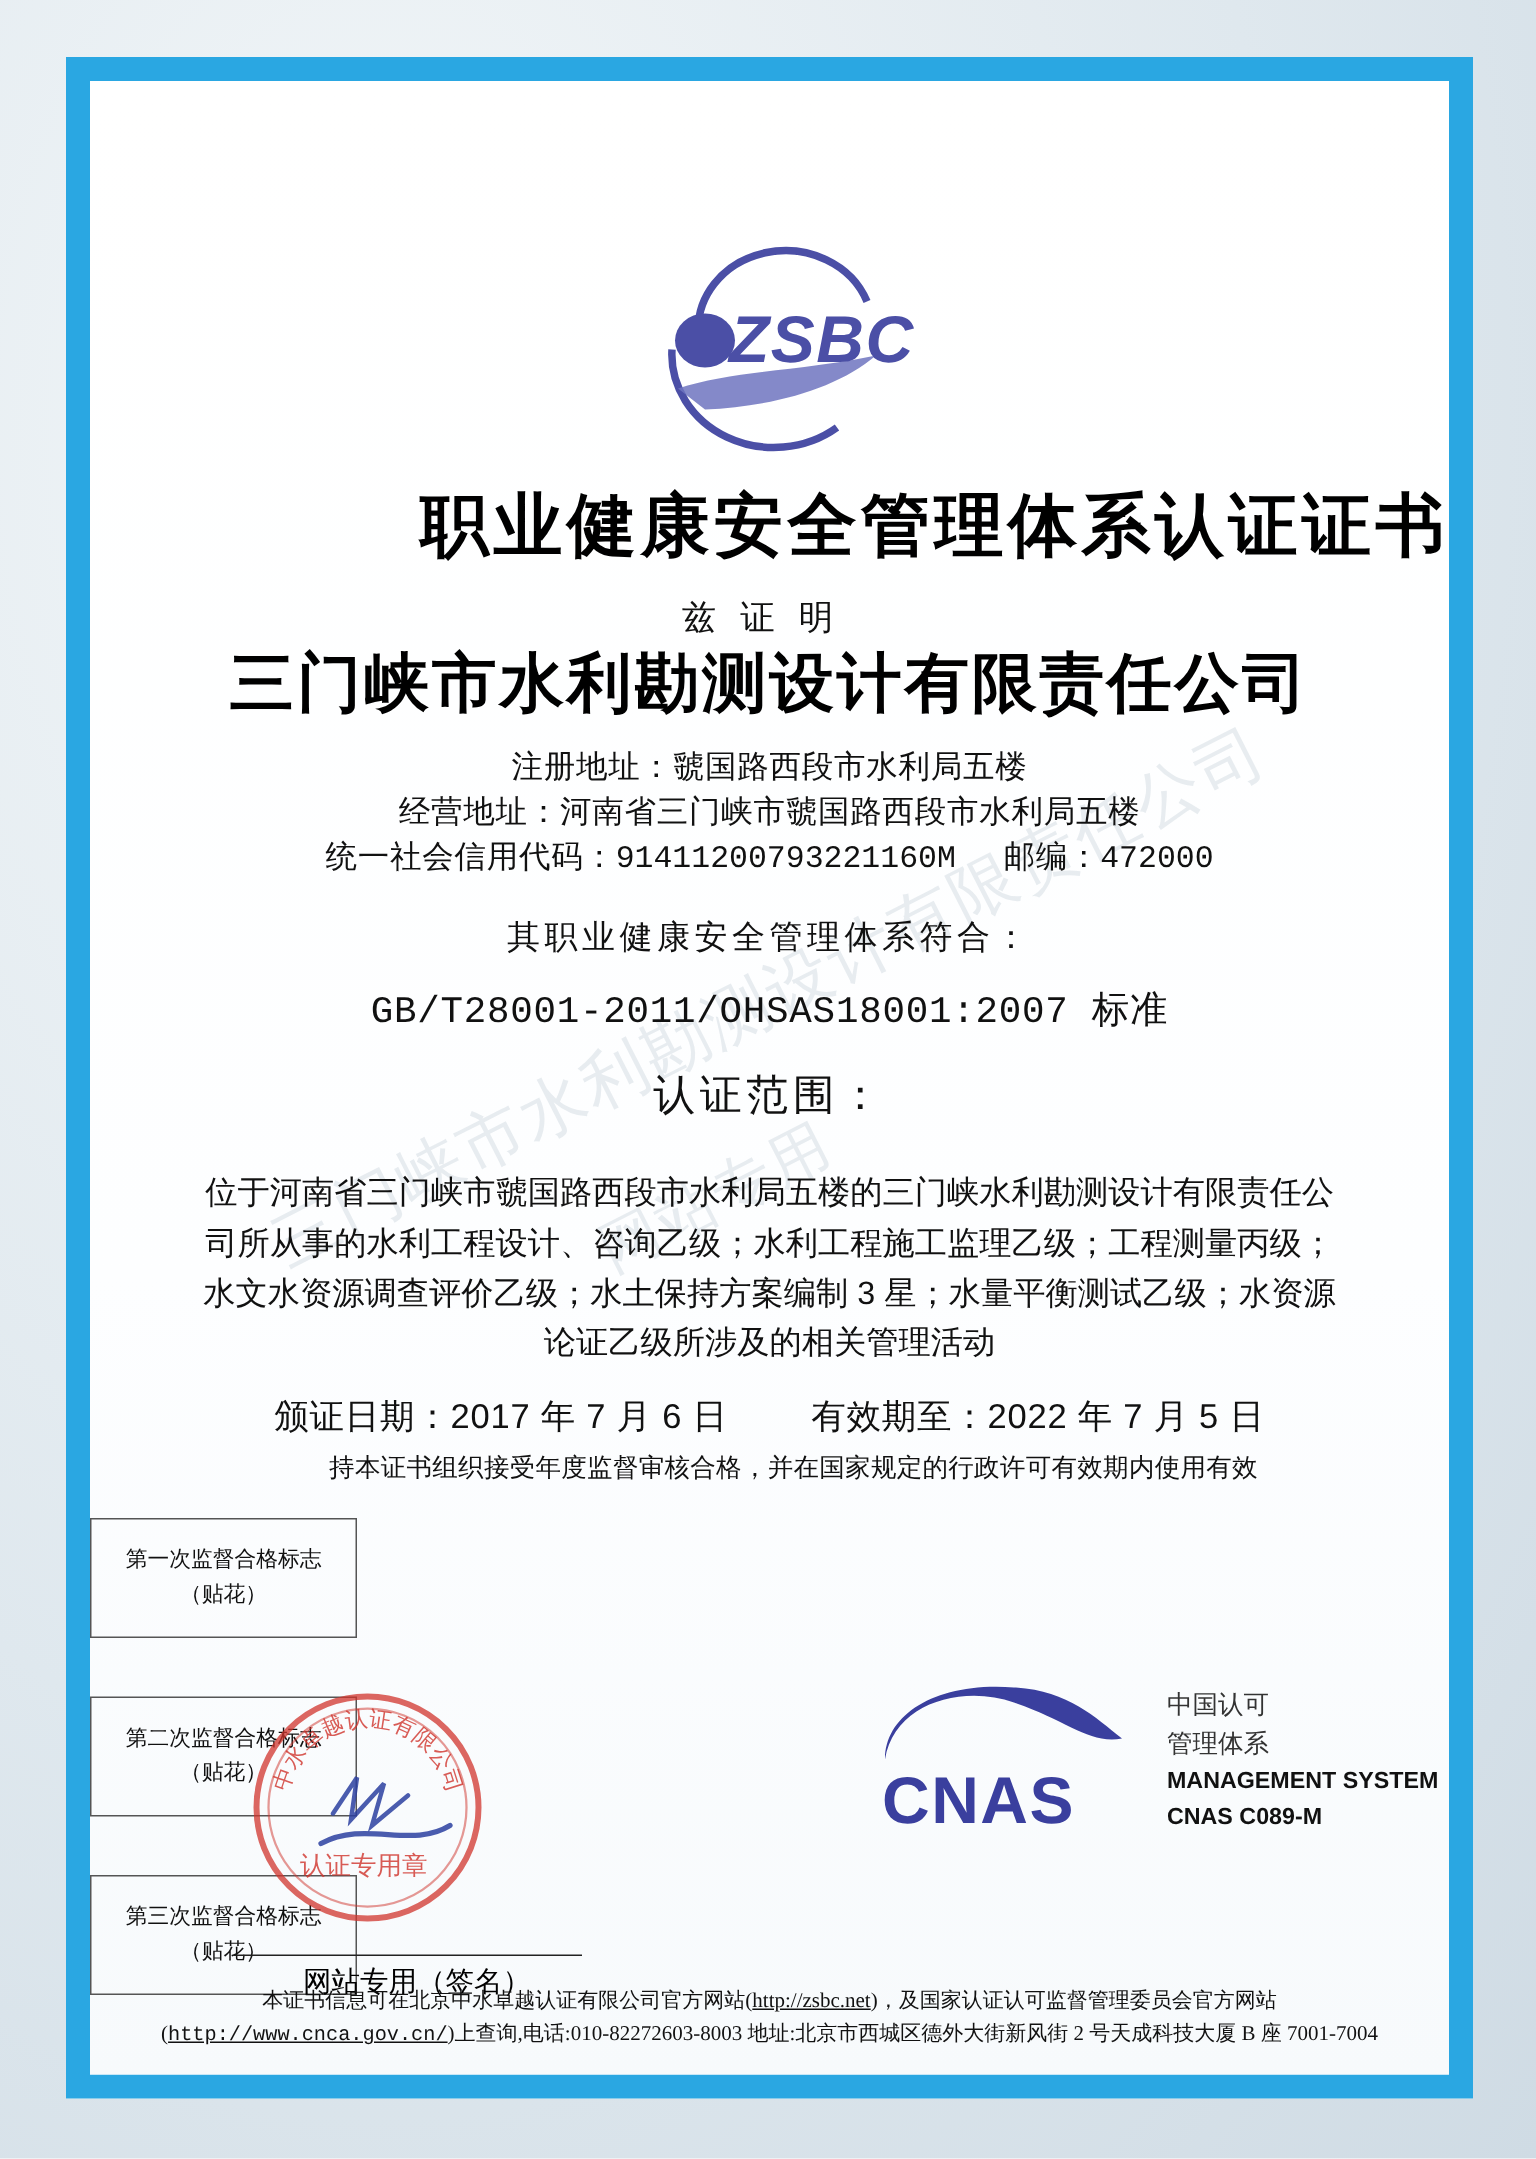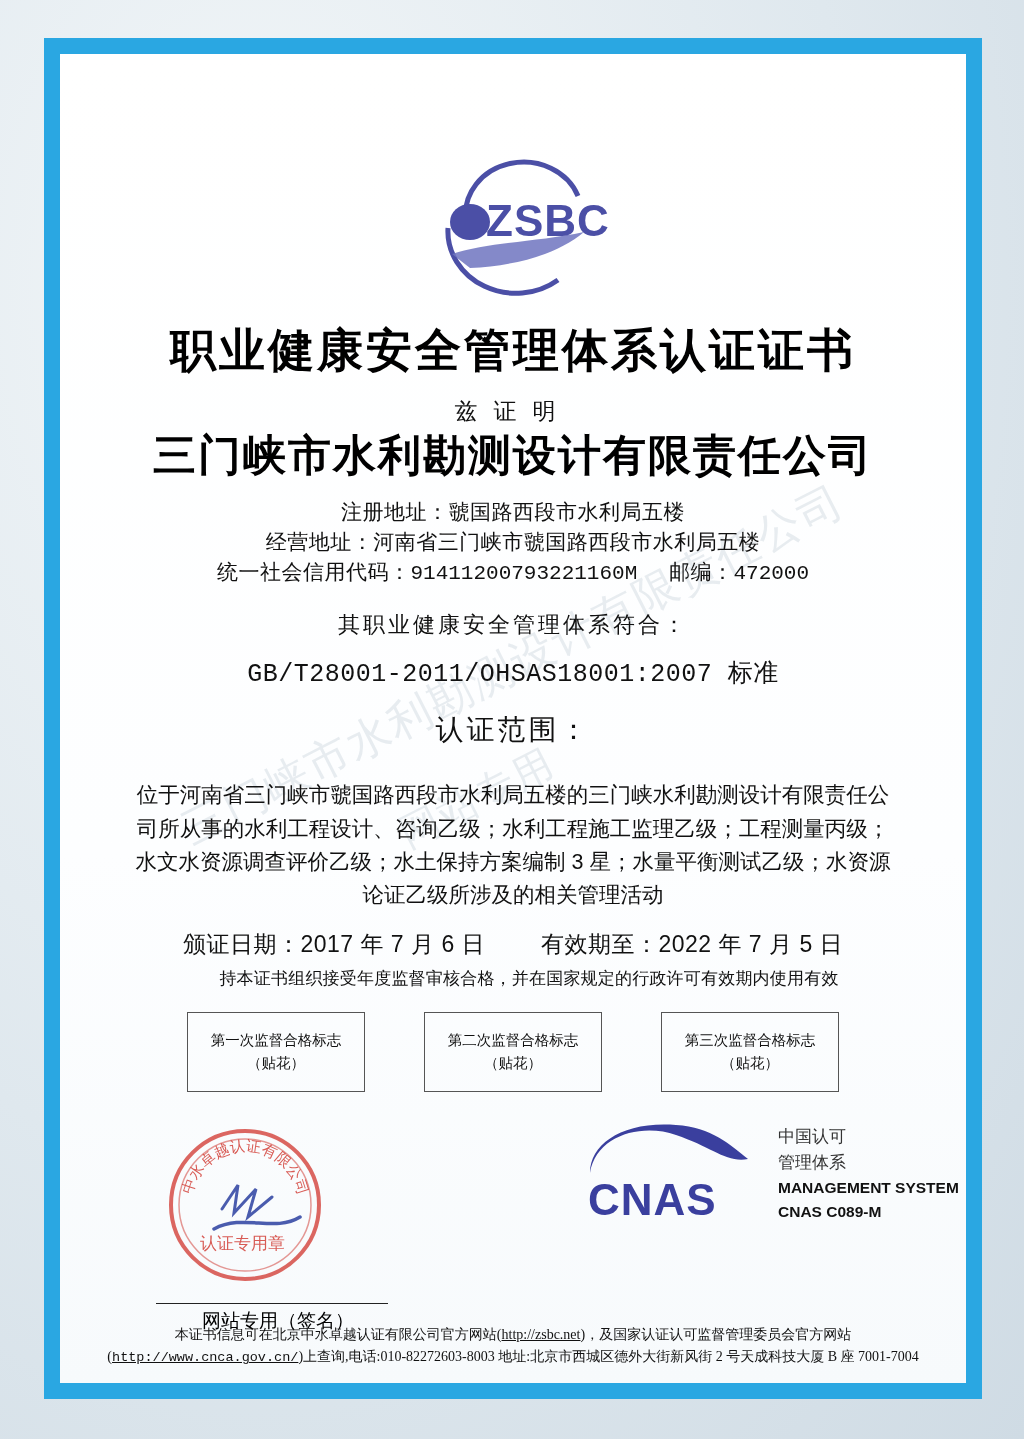--- a/index.html
+++ b/index.html
@@ -60,20 +60,22 @@
 
   
   .logo-wrap {
     position: absolute;
     left: 0;
     right: 0;
     top: 96px;
     height: 170px;
     display: flex;
     justify-content: center;
+    align-items: center;
+    font-style: italic;
   }
   .logo {
     position: relative;
     width: 210px;
     height: 160px;
   }
   .logo svg { display: block; }
 
   .content {
     position: absolute;
@@ -82,20 +84,21 @@
     text-align: center;
     color: #111;
   }
   .cert-title {
     font-size: 46px;
     font-weight: bold;
     letter-spacing: 3px;
     font-family: "Liberation Sans", sans-serif;
     color: #000;
     margin: 0 0 14px 0;
+    text-align: right;
   }
   .cert-no-row {
     font-size: 25px;
     letter-spacing: 1px;
     margin-bottom: 14px;
   }
   .cert-no-label { font-family: "Liberation Sans", sans-serif; }
   .cert-no-value {
     font-family: "Liberation Mono", monospace;
     letter-spacing: 1px;
@@ -167,21 +170,22 @@
     font-family: "Liberation Sans", sans-serif;
     letter-spacing: 0.2px;
     padding-left: 32px;
   }
 
   
   .boxes {
     margin-top: 22px;
     display: flex;
     justify-content: center;
-    gap: 59px;
+    gap: 39px;
+    flex-direction: column;
   }
   .sbox {
     width: 176px;
     height: 78px;
     border: 1px solid #555;
     display: flex;
     flex-direction: column;
     align-items: center;
     justify-content: center;
     font-family: "Liberation Sans", sans-serif;

